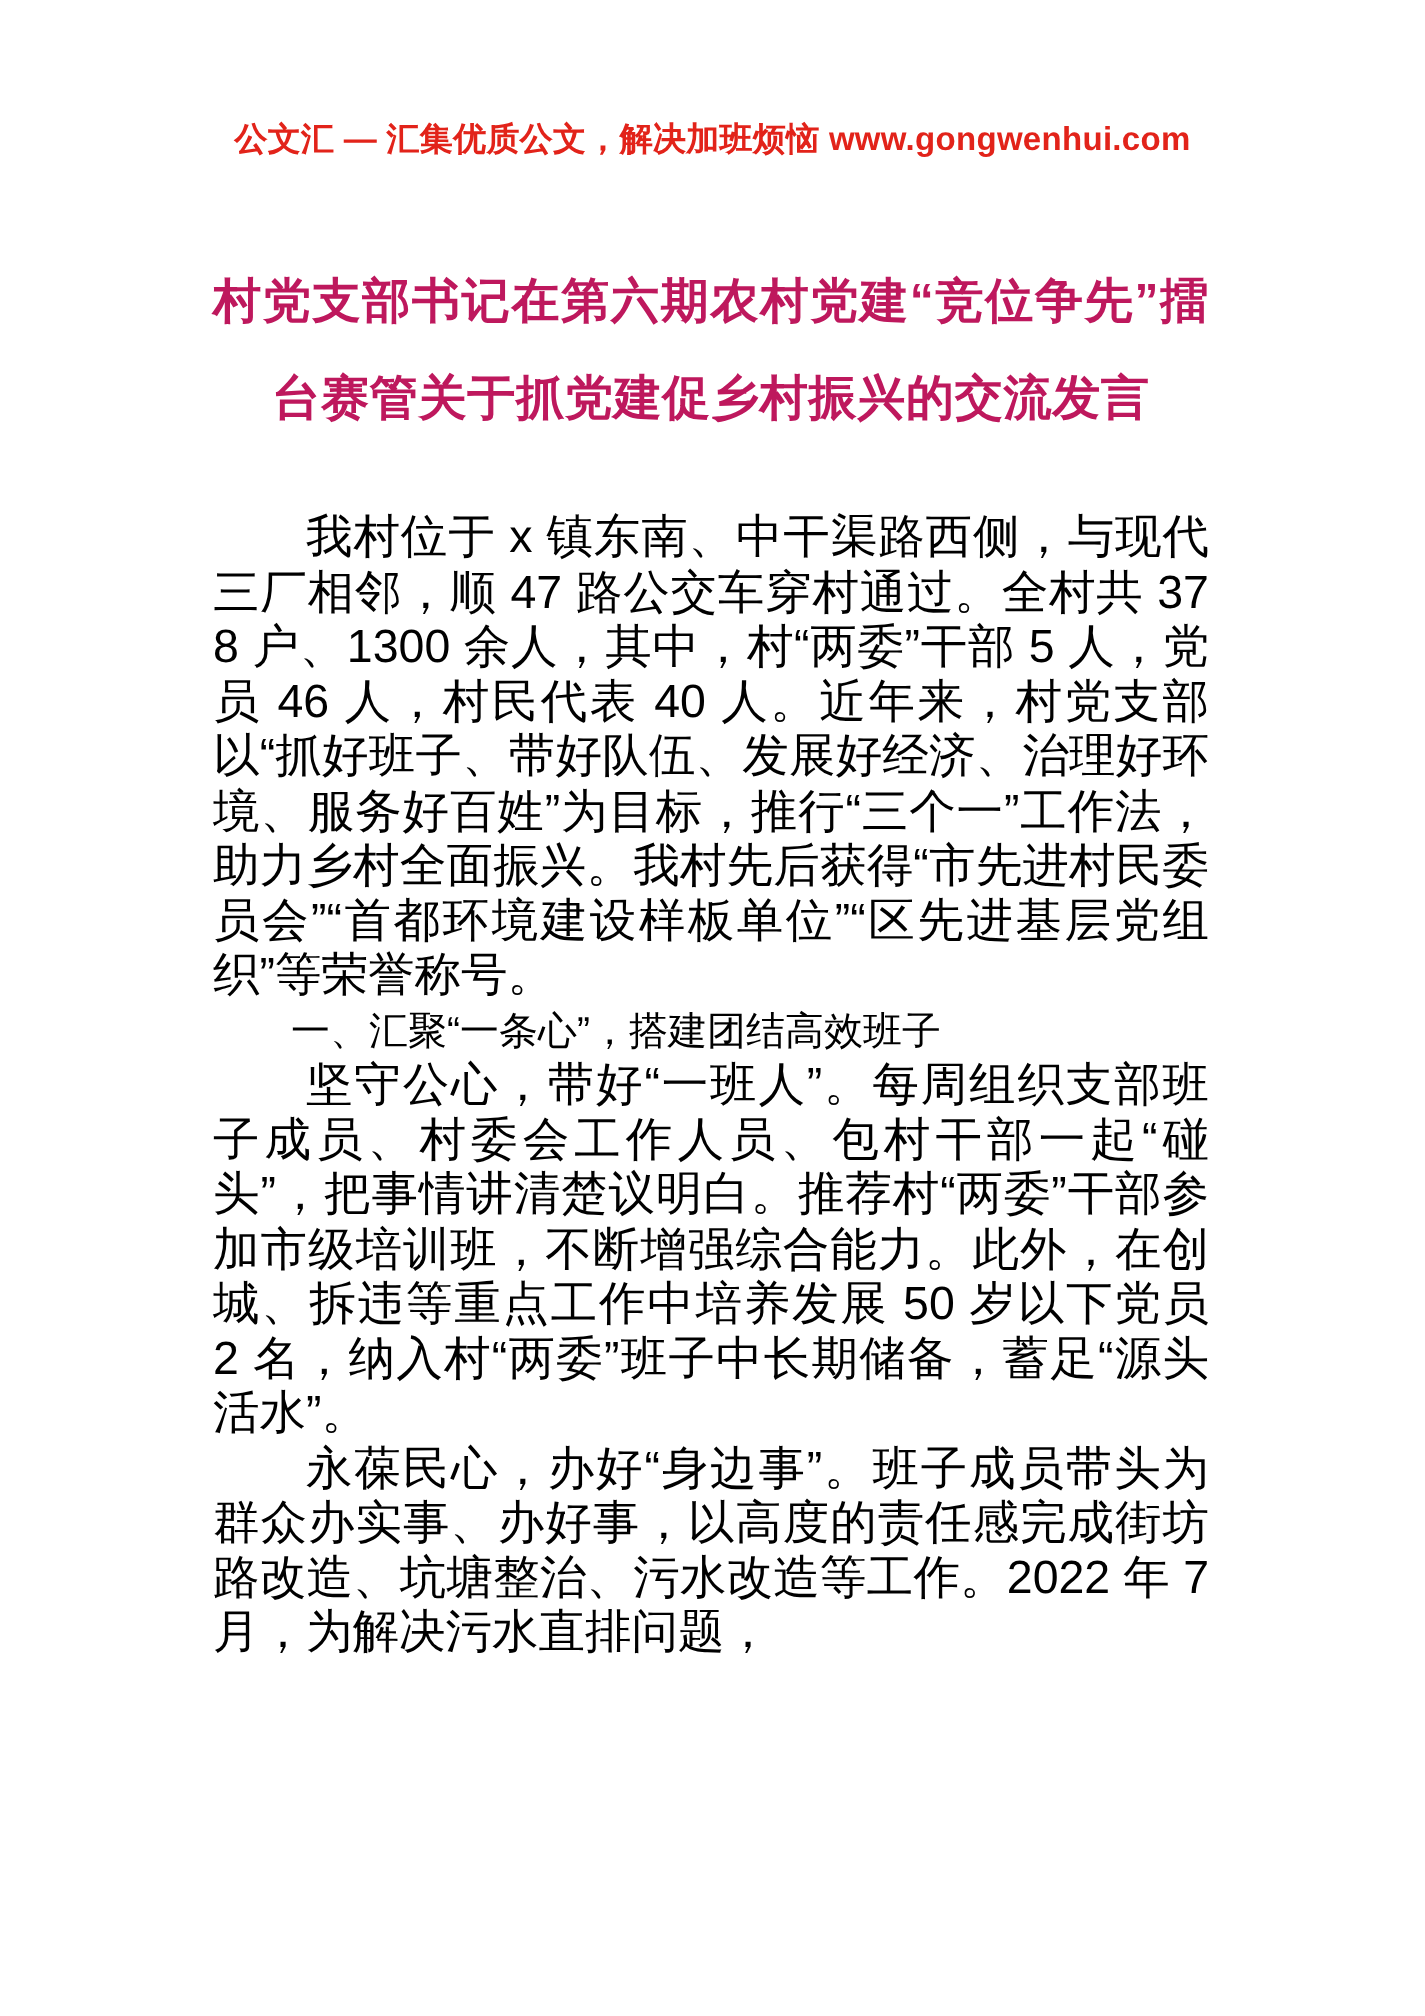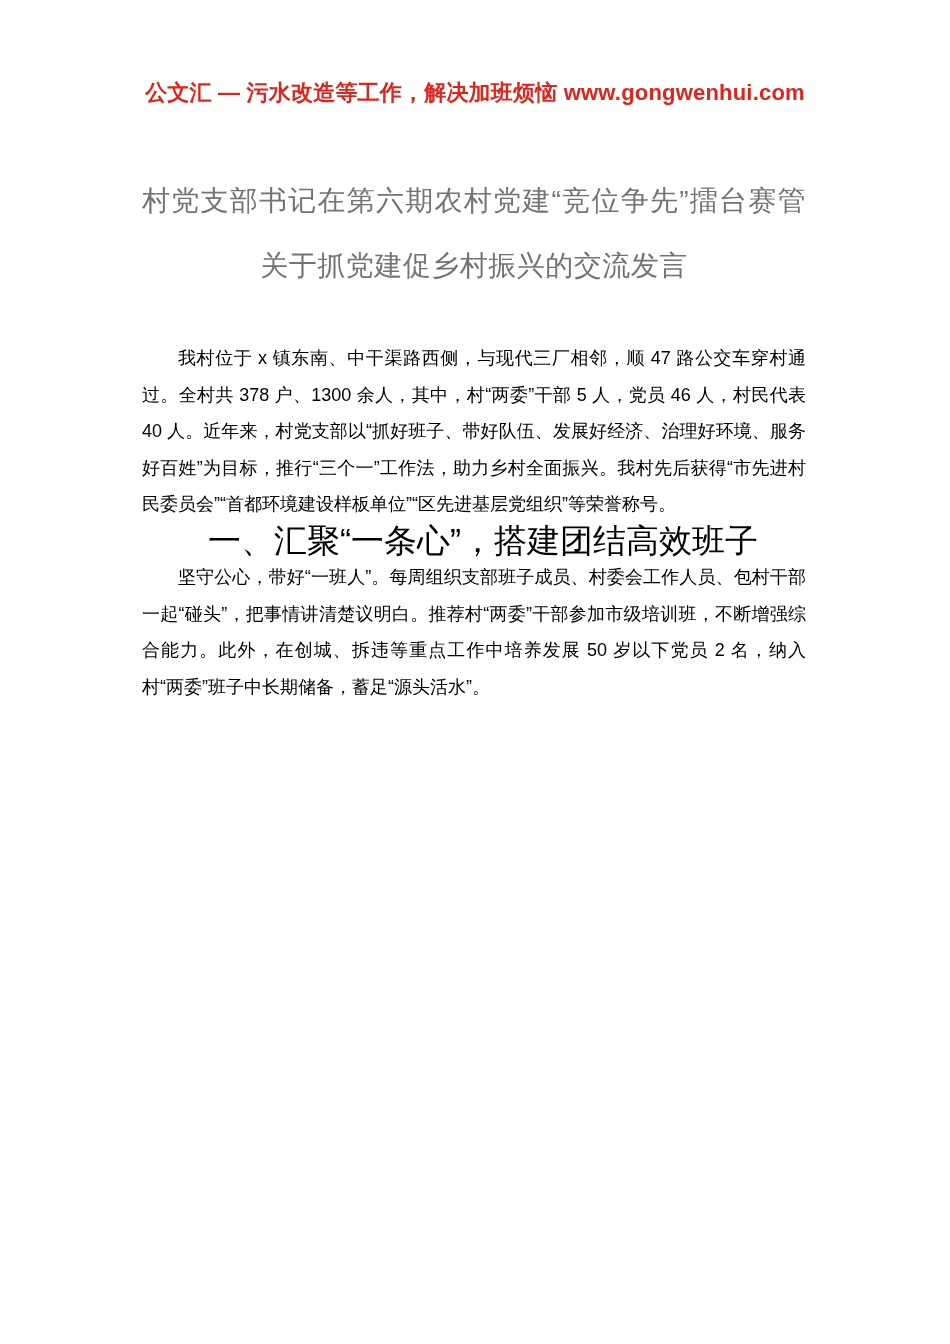--- a/index.html
+++ b/index.html
@@ -33,70 +33,71 @@
 
   
   .doc {
     position: absolute;
     left: 142px;
     top: 168px;
     width: 664px;
   }
 
   .doc-title {
-    font-size: 28px;
-    font-weight: 400;
+    font-size: 32px;
+    font-weight: 700;
     line-height: 65px;
     text-align: center;
-    color: #737373;
+    color: #be185d;
     letter-spacing: 0.5px;
     margin: 0;
     text-align: justify;
     text-align-last: center;
     word-break: break-all;
   }
 
   .body-block {
     margin-top: 42px;
   }
 
   p.para {
-    font-size: 18px;
+    font-size: 31px;
     line-height: 36.5px;
     color: #000000;
     margin: 0;
     text-indent: 2em;
     text-align: justify;
     text-justify: inter-ideograph;
     word-break: break-all;
     letter-spacing: 0px;
   }
 
   p.heading {
-    font-size: 33px;
+    font-size: 26px;
     line-height: 36.5px;
     color: #000000;
     margin: 0;
     text-indent: 2em;
     text-align: left;
     word-break: break-all;
   }
 </style>
 </head>
 <body>
 
 <div class="page">
 
-  <div class="watermark">公文汇 — 污水改造等工作，解决加班烦恼 www.gongwenhui.com</div>
+  <div class="watermark">公文汇 — 汇集优质公文，解决加班烦恼 www.gongwenhui.com</div>
 
   <div class="doc">
 
     <h1 class="doc-title">村党支部书记在第六期农村党建“竞位争先”擂台赛管关于抓党建促乡村振兴的交流发言</h1>
 
     <div class="body-block">
       <p class="para">我村位于 x 镇东南、中干渠路西侧，与现代三厂相邻，顺 47 路公交车穿村通过。全村共 378 户、1300 余人，其中，村“两委”干部 5 人，党员 46 人，村民代表 40 人。近年来，村党支部以“抓好班子、带好队伍、发展好经济、治理好环境、服务好百姓”为目标，推行“三个一”工作法，助力乡村全面振兴。我村先后获得“市先进村民委员会”“首都环境建设样板单位”“区先进基层党组织”等荣誉称号。</p>
       <p class="heading">一、汇聚“一条心”，搭建团结高效班子</p>
       <p class="para">坚守公心，带好“一班人”。每周组织支部班子成员、村委会工作人员、包村干部一起“碰头”，把事情讲清楚议明白。推荐村“两委”干部参加市级培训班，不断增强综合能力。此外，在创城、拆违等重点工作中培养发展 50 岁以下党员 2 名，纳入村“两委”班子中长期储备，蓄足“源头活水”。</p>
+      <p class="para">永葆民心，办好“身边事”。班子成员带头为群众办实事、办好事，以高度的责任感完成街坊路改造、坑塘整治、污水改造等工作。2022 年 7 月，为解决污水直排问题，</p>
     </div>
 
   </div>
 
 </div>
 
 </body></html>

